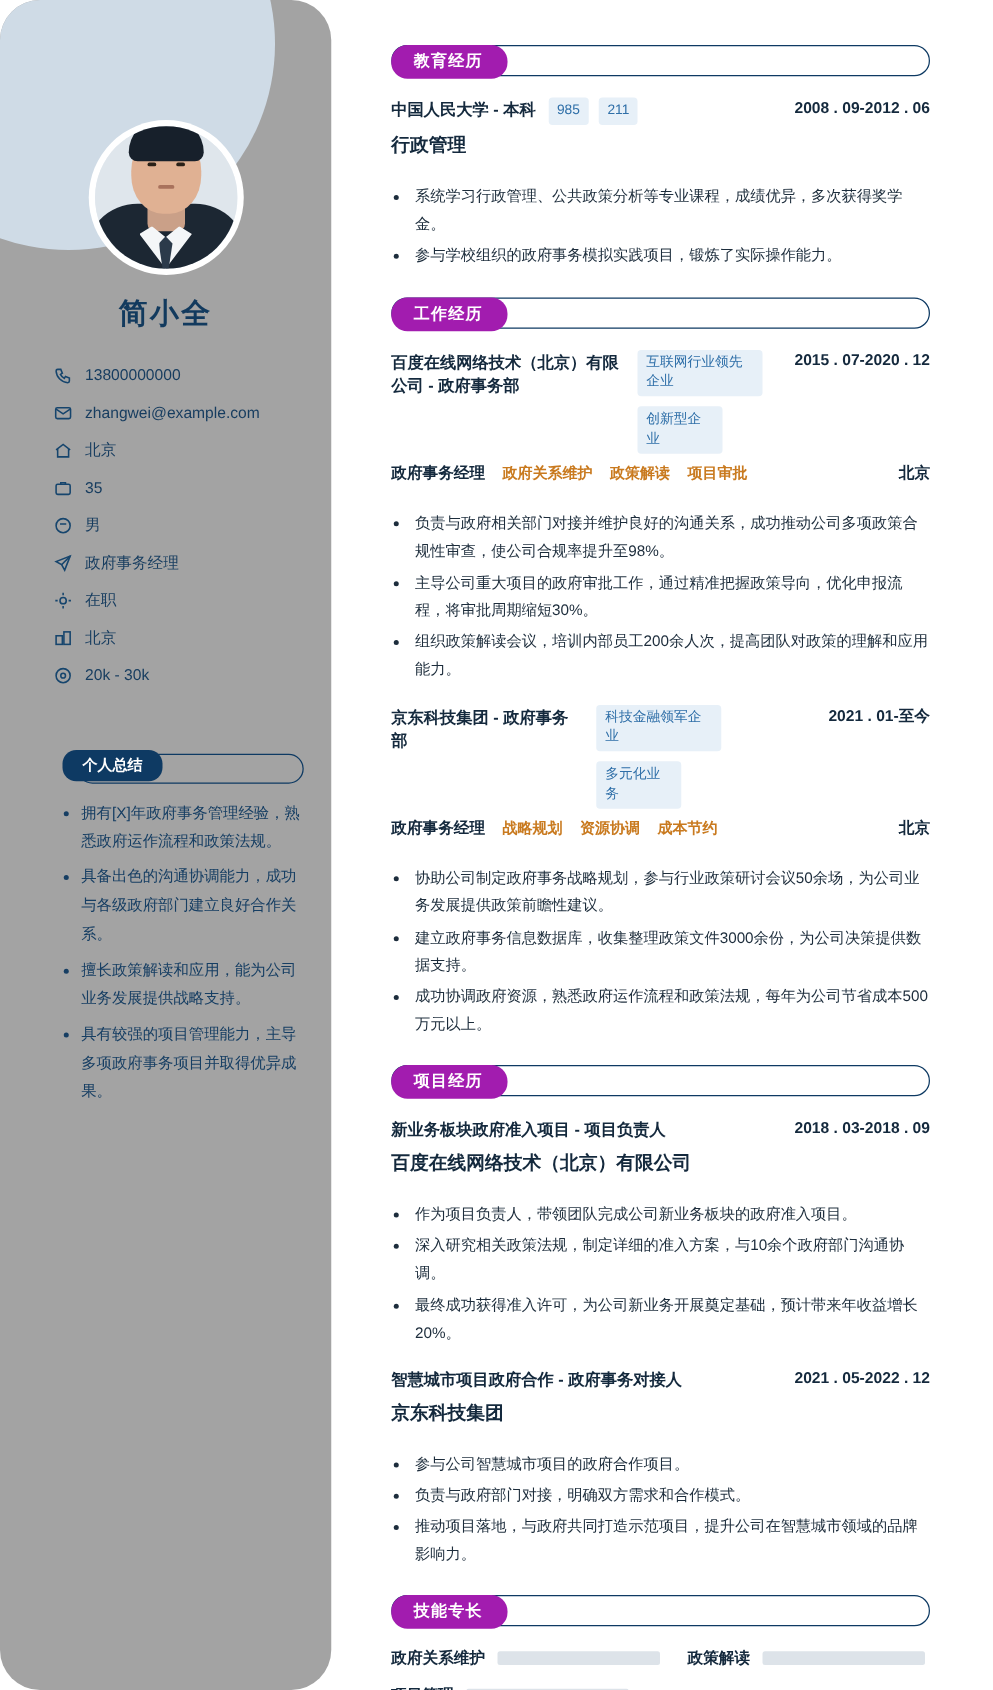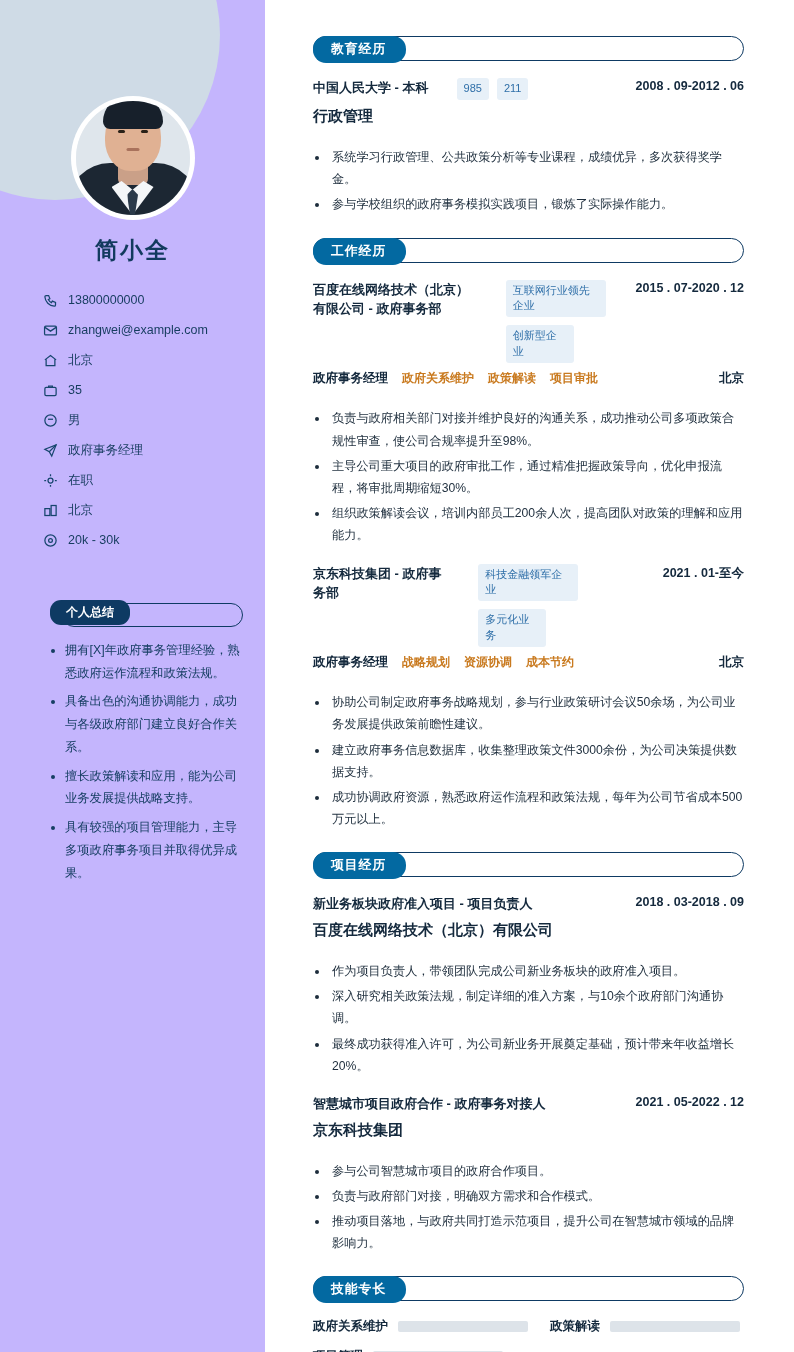--- a/index.html
+++ b/index.html
@@ -8,24 +8,25 @@
     font-family: "Liberation Sans", sans-serif;
     background: #ffffff;
     overflow: hidden;
     position: relative;
   }
   .page { display: flex; width: 794px; height: 1352px; }
 
   
   .sidebar {
     width: 265px;
-    background: #c4b5fd;
+    background: #a3a3a3;
     position: relative;
     flex: 0 0 265px;
     overflow: hidden;
+    border-radius: 32px;
   }
   .sidebar-deco {
     position: absolute;
     top: -130px; left: -110px;
     width: 330px; height: 330px;
     border-radius: 50%;
     background: #cfdbe6;
   }
   .avatar-wrap {
     position: absolute;
@@ -153,33 +154,33 @@
   }
   .sec-head .bar {
     position: absolute;
     left: 0; top: 0; right: 0; height: 25px;
     border: 1.4px solid #0e3a63;
     border-radius: 13px;
   }
   .sec-head .lbl {
     position: absolute;
     left: 0; top: 0;
-    background: #0369a1;
+    background: #a21caf;
     color: #fff;
     font-size: 12.8px;
     font-weight: bold;
     padding: 5px 20px 5px 18px;
     border-radius: 13px;
     letter-spacing: 1px;
   }
 
   .entry { margin-bottom: 17px; }
   .entry-top {
     display: flex; align-items: flex-start;
-    gap: 28px;
+    gap: 10px;
   }
   .entry-title {
     font-size: 13px; font-weight: bold; color: #14293d;
     line-height: 1.5;
     max-width: 190px;
   }
   .tags { display: flex; gap: 8px; flex: 1 1 auto; flex-wrap: wrap; }
   .tag {
     font-size: 11px;
     color: #2f6fa8;

